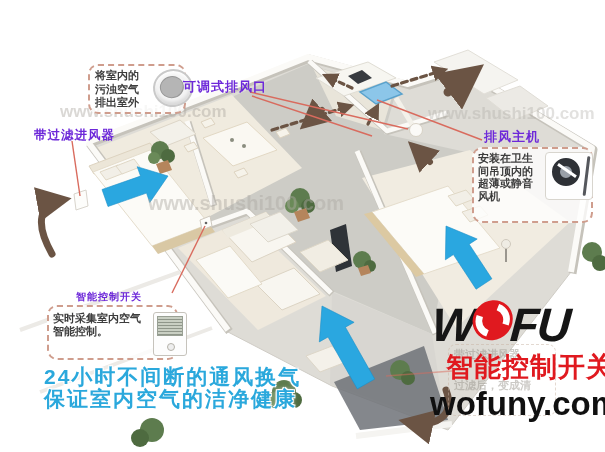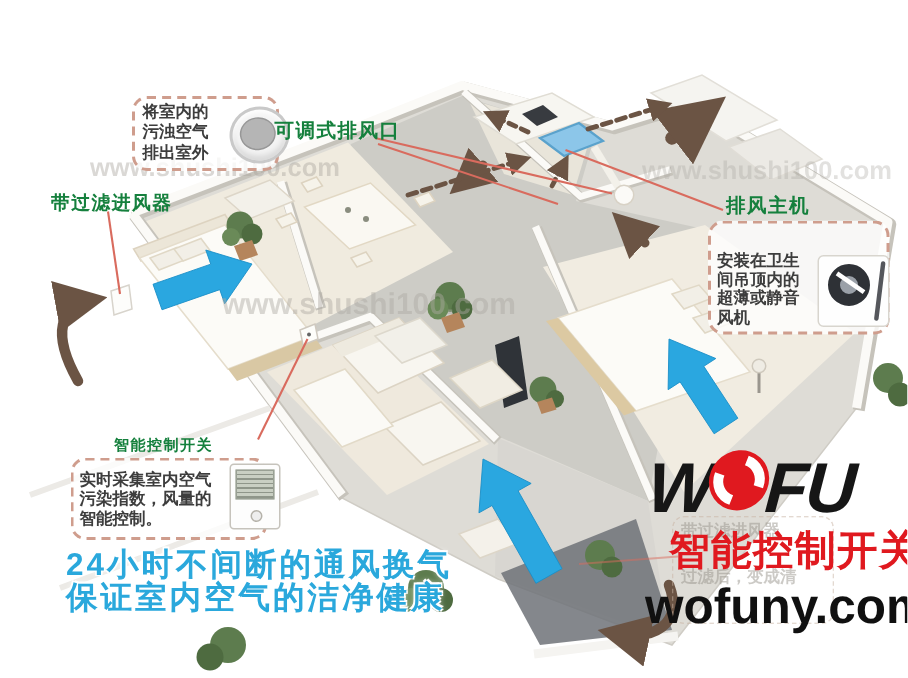--- a/index.html
+++ b/index.html
@@ -6,27 +6,27 @@
   #stage{
     position:relative;width:605px;height:452px;overflow:hidden;
     background:#ffffff;font-family:"Liberation Sans",sans-serif;
   }
   #floorplan-svg{position:absolute;left:0;top:0;z-index:1;}
   .watermark{
     position:absolute;z-index:2;font-weight:bold;white-space:nowrap;
     color:rgba(172,169,162,0.45);pointer-events:none;
   }
   .callout-label{
-    position:absolute;z-index:3;font-weight:bold;color:#15803d;
+    position:absolute;z-index:3;font-weight:bold;color:#6d28d9;
     white-space:nowrap;letter-spacing:1px;
   }
   .callout-box{
     position:absolute;z-index:3;border:2px dashed #cf9d8d;border-radius:10px;
     background:rgba(255,255,255,0.78);color:#3d3d3d;font-weight:bold;
-    display:flex;align-items:flex-end;box-sizing:border-box;gap:12px;
+    display:flex;align-items:flex-start;box-sizing:border-box;gap:12px;
   }
   .callout-box .lines div{white-space:nowrap;}
   
   .vent-device{
     width:36px;height:34px;border-radius:50%;background:#f4f4f4;
     border:2px solid #c9c9c9;position:relative;flex:none;margin-left:2px;
     box-shadow:inset 0 2px 3px rgba(255,255,255,.9), inset 0 -3px 4px rgba(0,0,0,.12);
     transform:rotate(-8deg);
   }
   .vent-device .inner{
@@ -300,21 +300,20 @@
       <div class="blade"></div>
       <div class="bracket"></div>
     </div>
   </div>
 
   <div class="callout-label" style="left:76px;top:290px;font-size:10px;">智能控制开关</div>
 
   <div class="callout-box" style="left:47px;top:305px;width:131px;height:55px;padding:5px 4px;font-size:11px;line-height:13px;">
     <div class="lines" style="width:90px;">
       <div>实时采集室内空气</div>
-      <div>污染指数，风量的</div>
       <div>智能控制。</div>
     </div>
     <div class="thermo-device">
       <div class="screen"></div>
       <div class="btn"></div>
     </div>
   </div>
 
   <div class="tagline" style="left:44px;top:366px;">
     <div>24小时不间断的通风换气</div>

